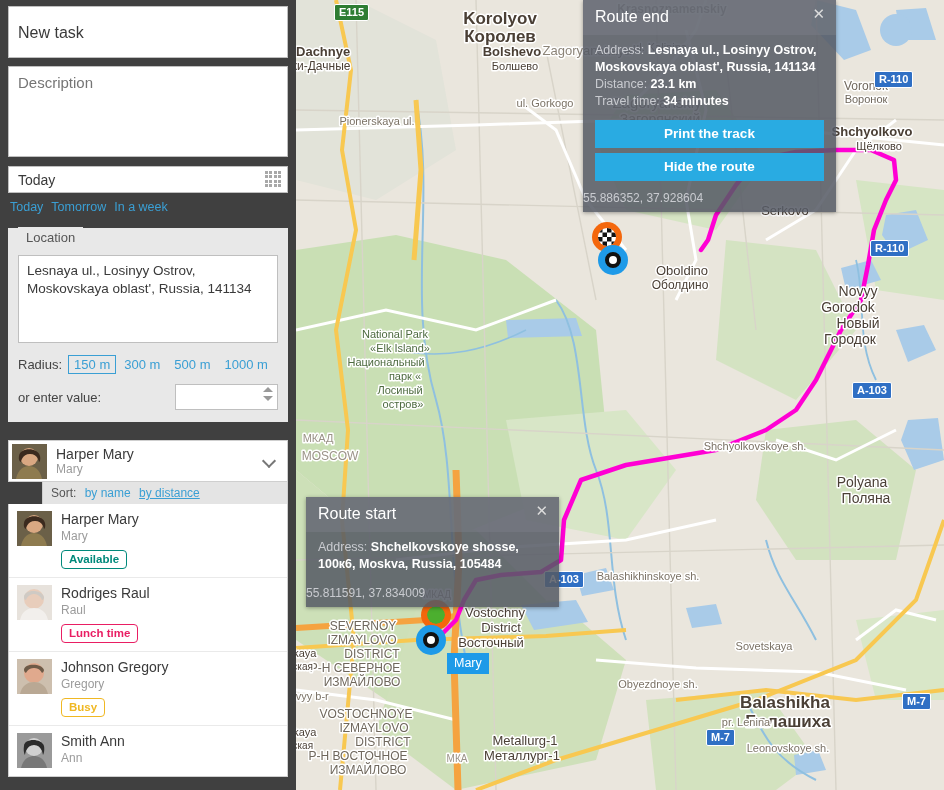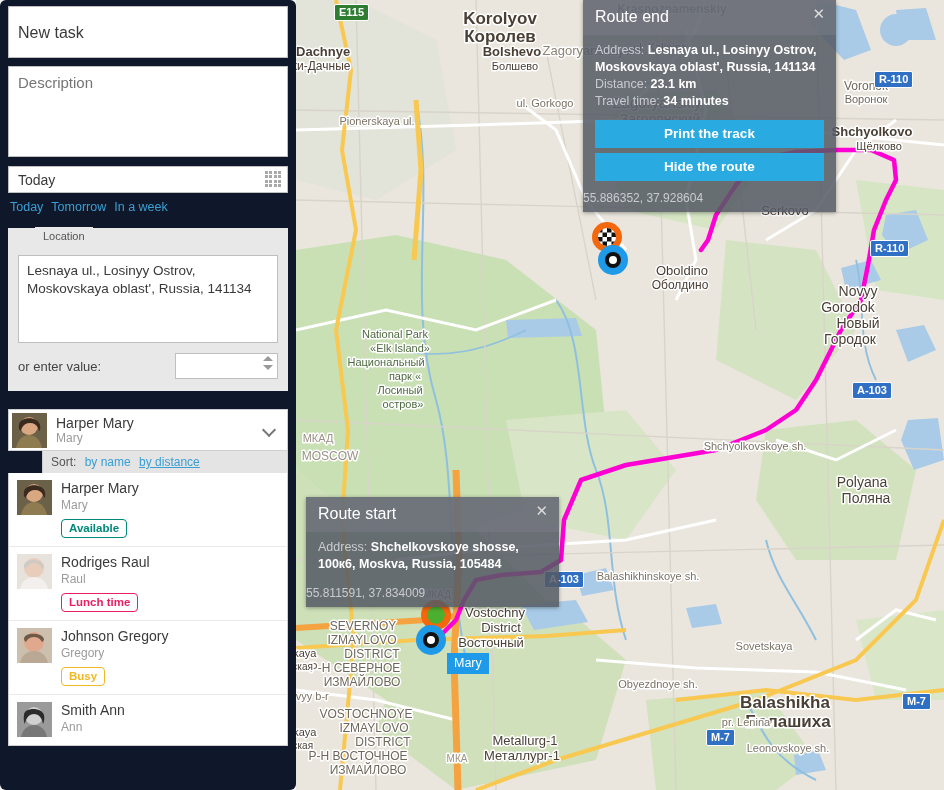--- a/index.html
+++ b/index.html
@@ -9,25 +9,24 @@
     overflow: hidden;
     font-family: "Liberation Sans", sans-serif;
     font-size: 13px;
     color: #333;
   }
   #app { position: relative; width: 944px; height: 790px; display: flex; background: #f4f4f4; }
 
   
   #panel {
     width: 296px; height: 790px;
-    background: #0f172a;
+    background: #404040;
     padding: 6px 8px 0 8px;
     position: relative;
     overflow: hidden;
-    border-radius: 6px;
   }
   .fld {
     width: 100%;
     border: 1px solid #bfbfbf;
     background: #fff;
     padding: 7px 9px;
     font-family: "Liberation Sans", sans-serif;
     font-size: 15px;
     color: #333;
     outline: none;
@@ -52,23 +51,22 @@
   
   .loc-group {
     margin-top: 14px;
     background: #e8e8e8;
     border: 0;
     padding: 6px 10px 12px 10px;
     position: relative;
   }
   .loc-legend {
     position: absolute; top: -1px; left: 10px;
-    font-size: 11px; color: #555; background: #e8e8e8;
+    font-size: 13px; color: #555; background: #e8e8e8;
     padding: 3px 8px 2px 8px;
-    margin-left: 17px;
   }
   #loc-text {
     margin-top: 21px;
     height: 88px; resize: none;
     font-size: 13.5px; line-height: 18px;
     color: #3a3a3a; padding: 6px 8px;
   }
   .radius-row { margin-top: 12px; display: flex; align-items: center; font-size: 13px; }
   .radius-label { color: #444; margin-right: 6px; }
   .radius-opt {
@@ -224,20 +222,27 @@
     </div>
 
     <div class="quick-dates">
       <a>Today</a><a>Tomorrow</a><a>In a week</a>
     </div>
 
     <div class="loc-group">
       <div class="loc-legend">Location</div>
       <textarea class="fld" id="loc-text" style="">Lesnaya ul., Losinyy Ostrov, Moskovskaya oblast', Russia, 141134</textarea>
 
+      <div class="radius-row">
+        <span class="radius-label">Radius:</span>
+        <span class="radius-opt sel">150 m</span>
+        <span class="radius-opt">300 m</span>
+        <span class="radius-opt">500 m</span>
+        <span class="radius-opt">1000 m</span>
+      </div>
 
       <div class="enter-row">
         <span class="lbl">or enter value:</span>
         <span class="spin-wrap">
           <input class="fld" id="radius-num" style="">
           <span class="spin">
               <b class="up"></b>
               <b class="dn"></b>
             </span>
         </span>

